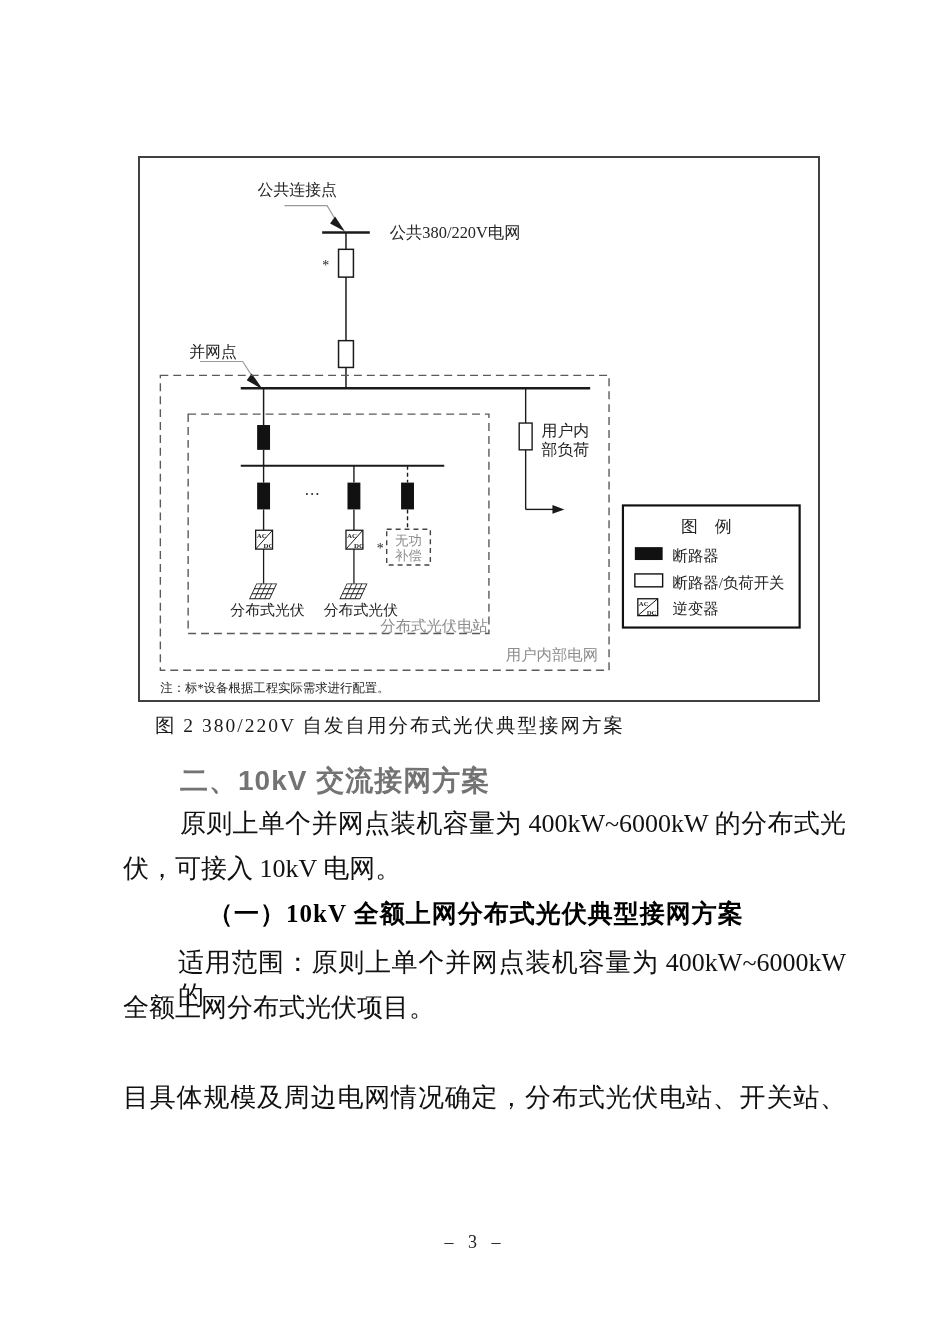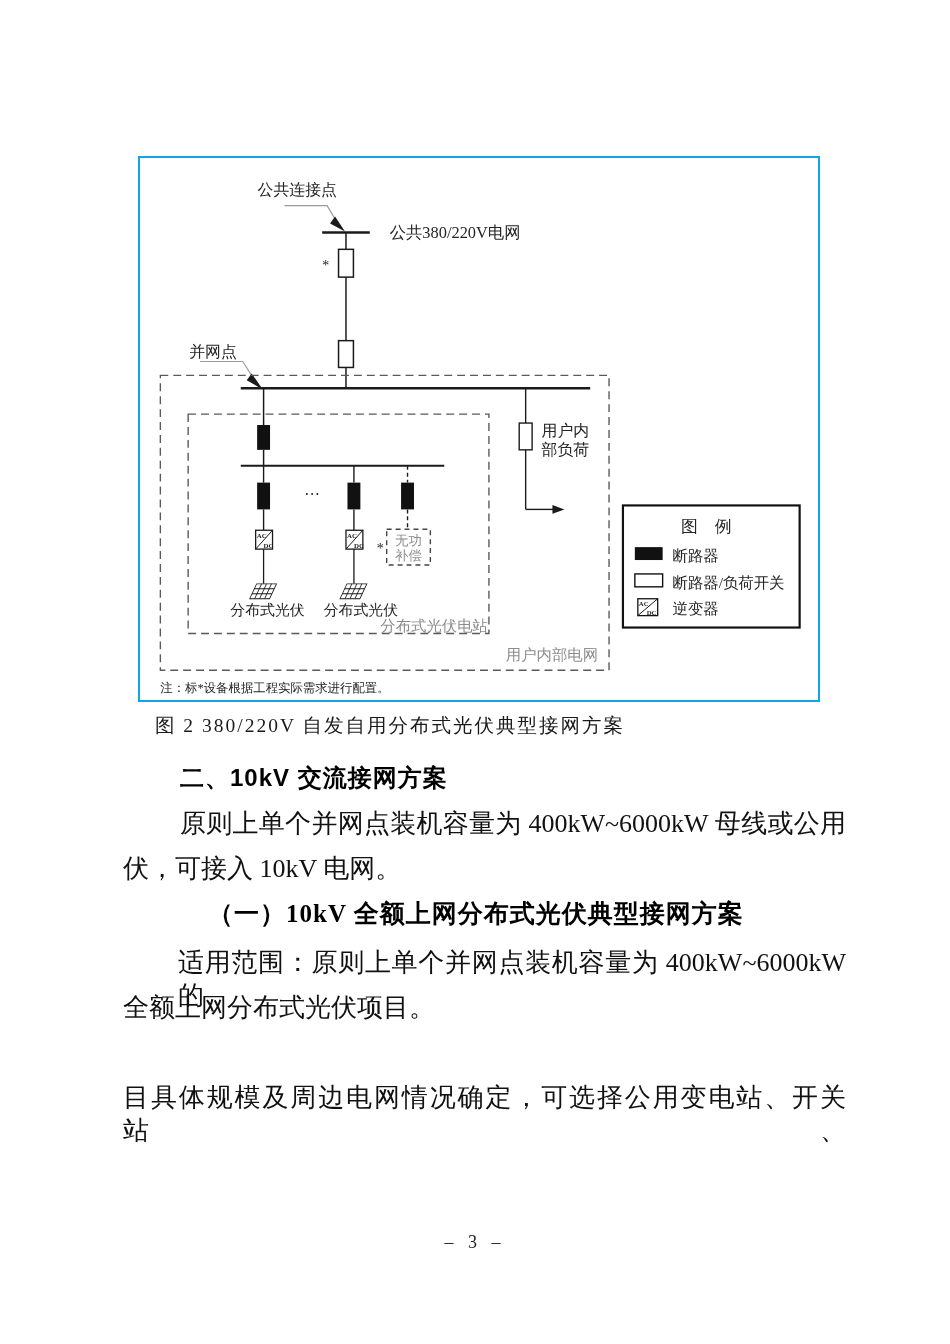--- a/index.html
+++ b/index.html
@@ -1,24 +1,24 @@
 <!DOCTYPE html>
 <html><head>
 <meta charset="utf-8">
 <style>
   html,body{margin:0;padding:0;background:#ffffff;}
   .page{position:relative;width:950px;height:1344px;background:#ffffff;
         font-family:"Liberation Serif","DejaVu Serif",serif;color:#151515;overflow:hidden;}
   .figure-box{position:absolute;left:138px;top:156px;width:682px;height:546px;
-              border:2px solid #0ea5e9;box-sizing:border-box;background:#fff;}
+              border:2px solid #404040;box-sizing:border-box;background:#fff;}
   .figure-box svg{display:block;}
   .caption{position:absolute;left:0;top:712px;width:780px;text-align:center;
            font-size:19.5px;letter-spacing:2px;color:#1a1a1a;}
-  .sec-heading{position:absolute;left:180px;top:762px;font-size:24px;font-weight:bold;
-               font-family:"Liberation Sans","DejaVu Sans",sans-serif;letter-spacing:1px;color:#000000;}
+  .sec-heading{position:absolute;left:180px;top:762px;font-size:28px;font-weight:bold;
+               font-family:"Liberation Sans","DejaVu Sans",sans-serif;letter-spacing:1px;color:#737373;}
   .bodyline{position:absolute;font-size:26px;line-height:1.25;color:#111;}
   .just{text-align:justify;text-align-last:justify;}
   .sub-heading{position:absolute;left:180px;top:897px;font-size:25px;font-weight:bold;
                letter-spacing:1px;color:#000;margin-left:28px;}
   .blabel{font-weight:normal;}
   .footer-page{position:absolute;left:0;top:1232px;width:950px;text-align:center;
                font-size:18px;letter-spacing:5px;color:#222;}
   
   text{font-family:"Liberation Serif","DejaVu Serif",serif;fill:#242424;}
   .gray-t{fill:#8c8c8c;}
@@ -143,24 +143,24 @@
       </g>
 
       <text x="20" y="538" class="small-t" fill="#1f1f1f">注：标*设备根据工程实际需求进行配置。</text>
     </svg>
   </div>
 
   <div class="caption">图 2 380/220V 自发自用分布式光伏典型接网方案</div>
 
   <div class="sec-heading">二、10kV 交流接网方案</div>
 
-  <div class="bodyline just" style="left:180px;top:808px;width:666px;">原则上单个并网点装机容量为 400kW~6000kW 母线或公用</div>
+  <div class="bodyline just" style="left:180px;top:808px;width:666px;">原则上单个并网点装机容量为 400kW~6000kW 的分布式光</div>
   <div class="bodyline" style="left:123px;top:853px;">伏，可接入 10kV 电网。</div>
 
   <div class="sub-heading">（一）10kV 全额上网分布式光伏典型接网方案</div>
 
   <div class="bodyline just" style="left:178px;top:947px;width:668px;"><span class="blabel">适用范围：</span><span>原则上单个并网点装机容量为 400kW~6000kW 的</span></div>
   <div class="bodyline" style="left:123px;top:992px;">全额上网分布式光伏项目。</div>
 
-  <div class="bodyline just" style="left:123px;top:1082px;width:723px;">目具体规模及周边电网情况确定，可选择公用变电站、开关站、</div>
+  <div class="bodyline just" style="left:123px;top:1082px;width:723px;">目具体规模及周边电网情况确定，分布式光伏电站、开关站、</div>
 
   <div class="footer-page">– 3 –</div>
 </div>
 
 </body></html>

